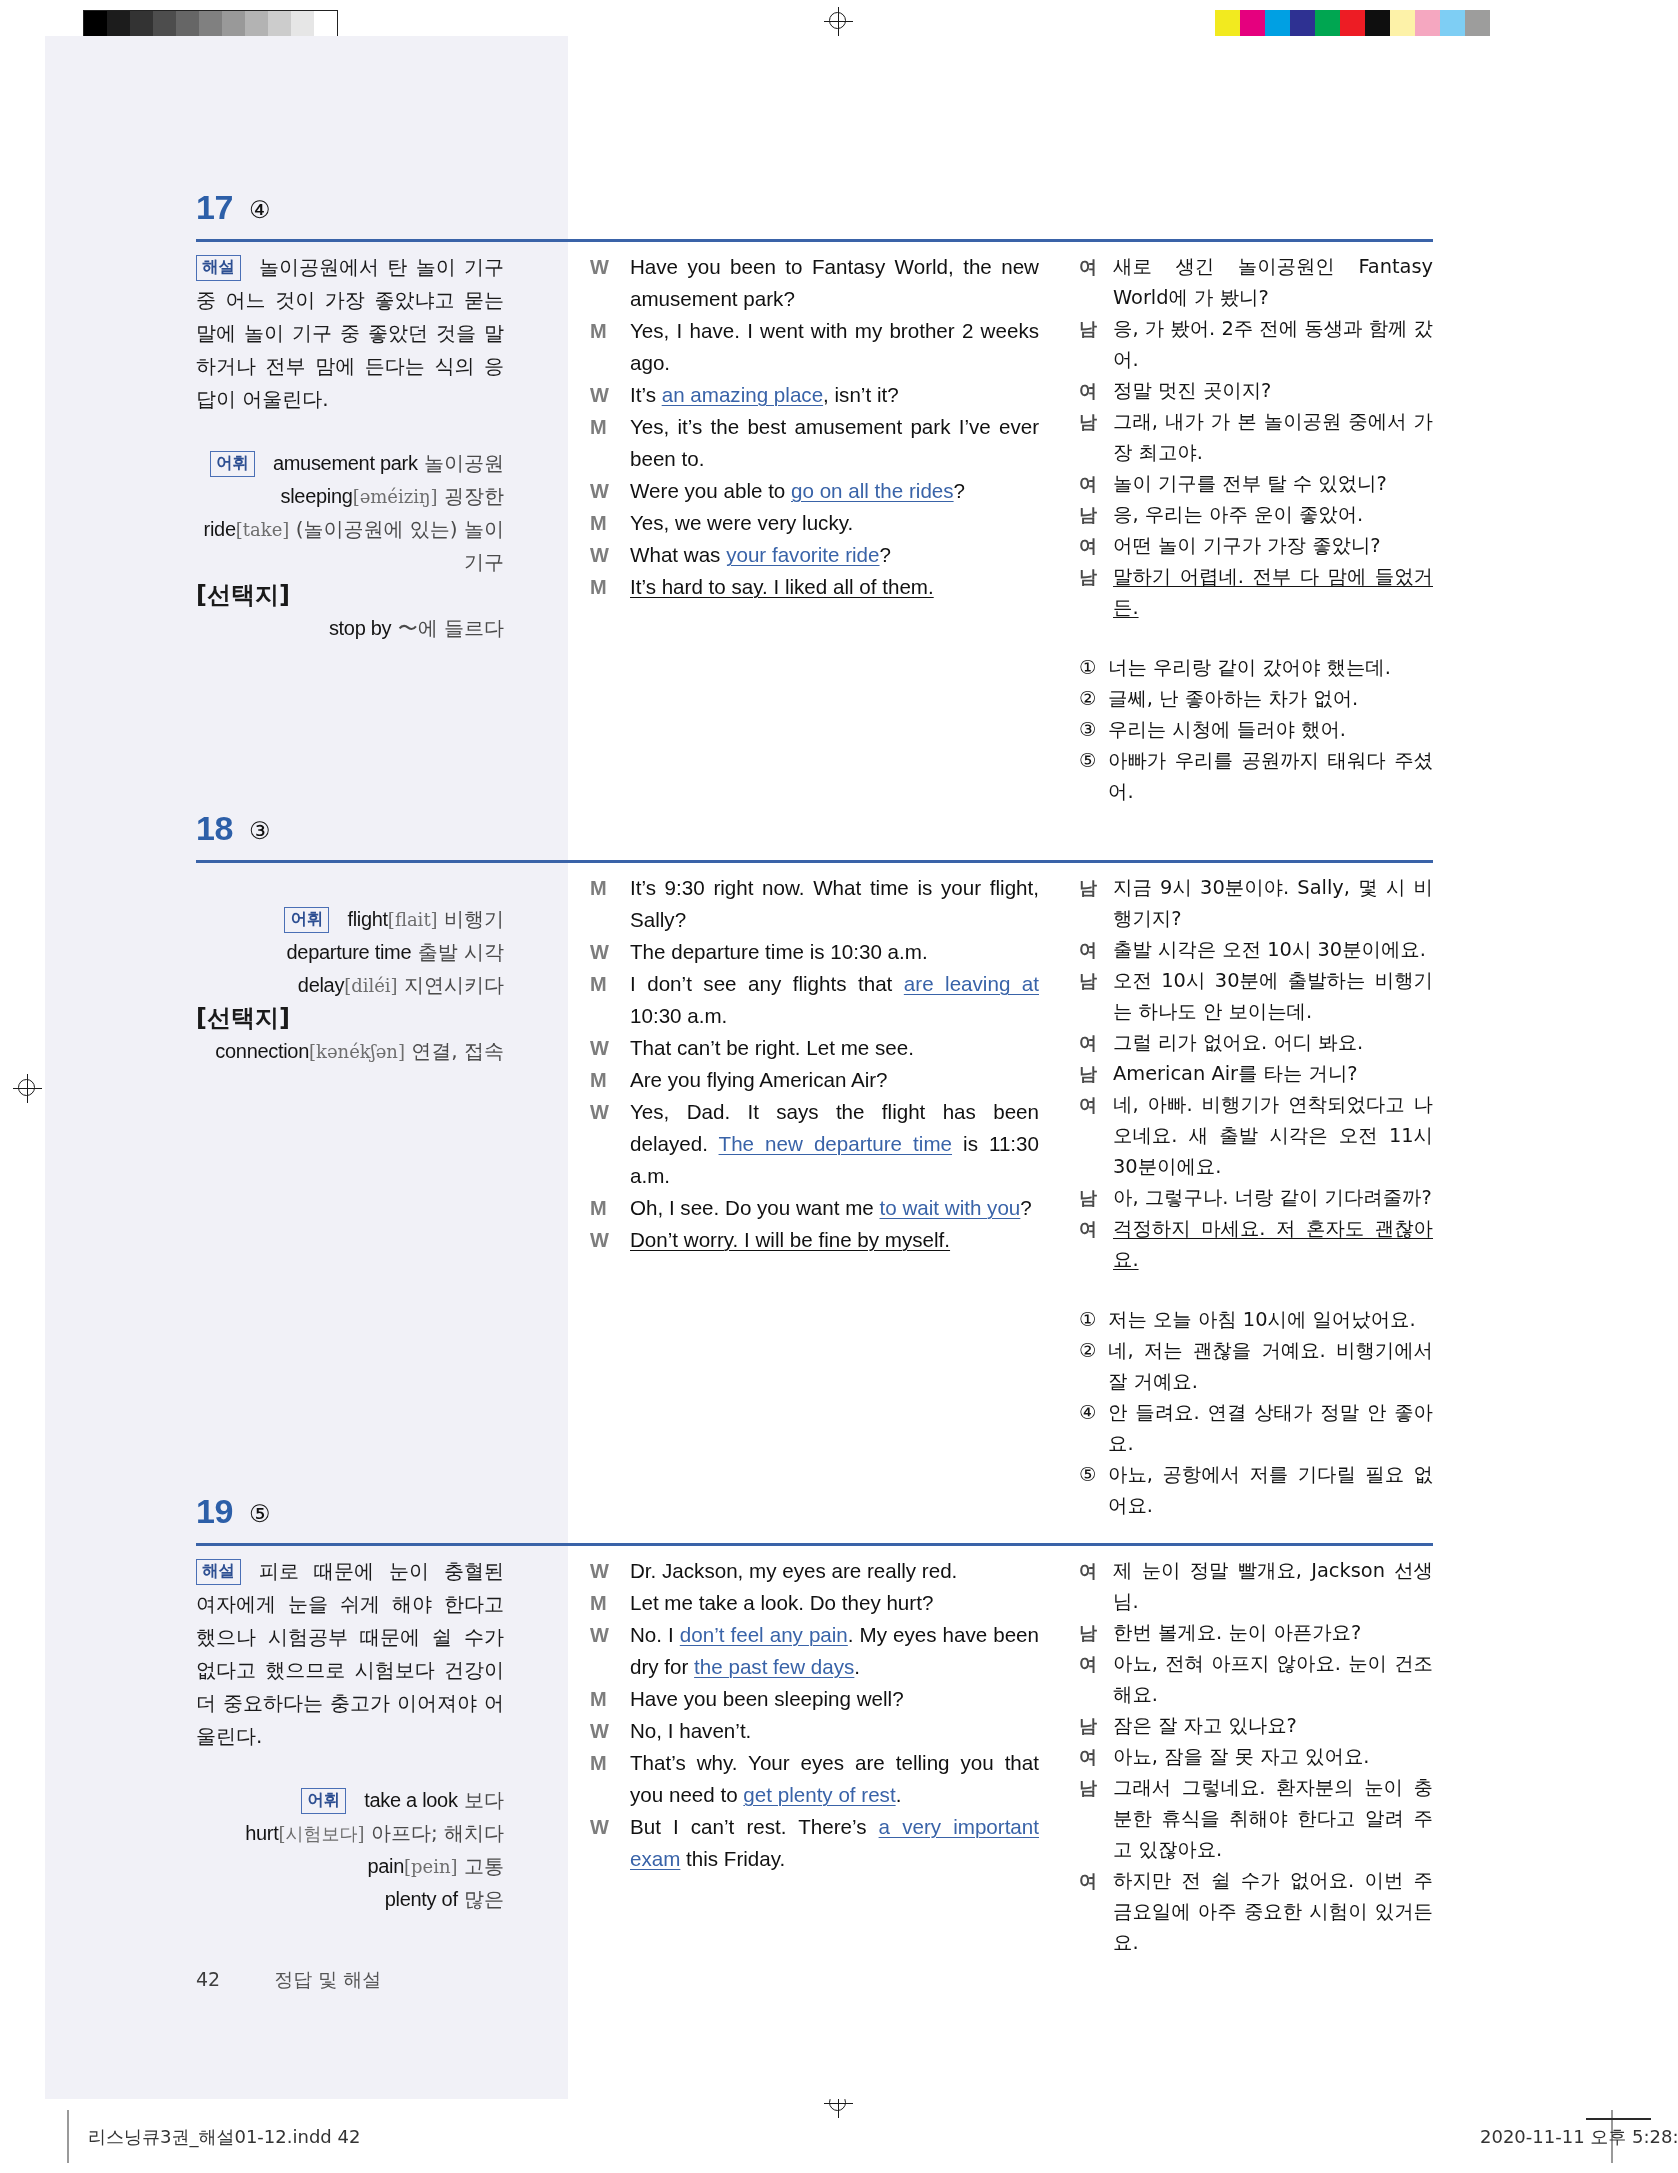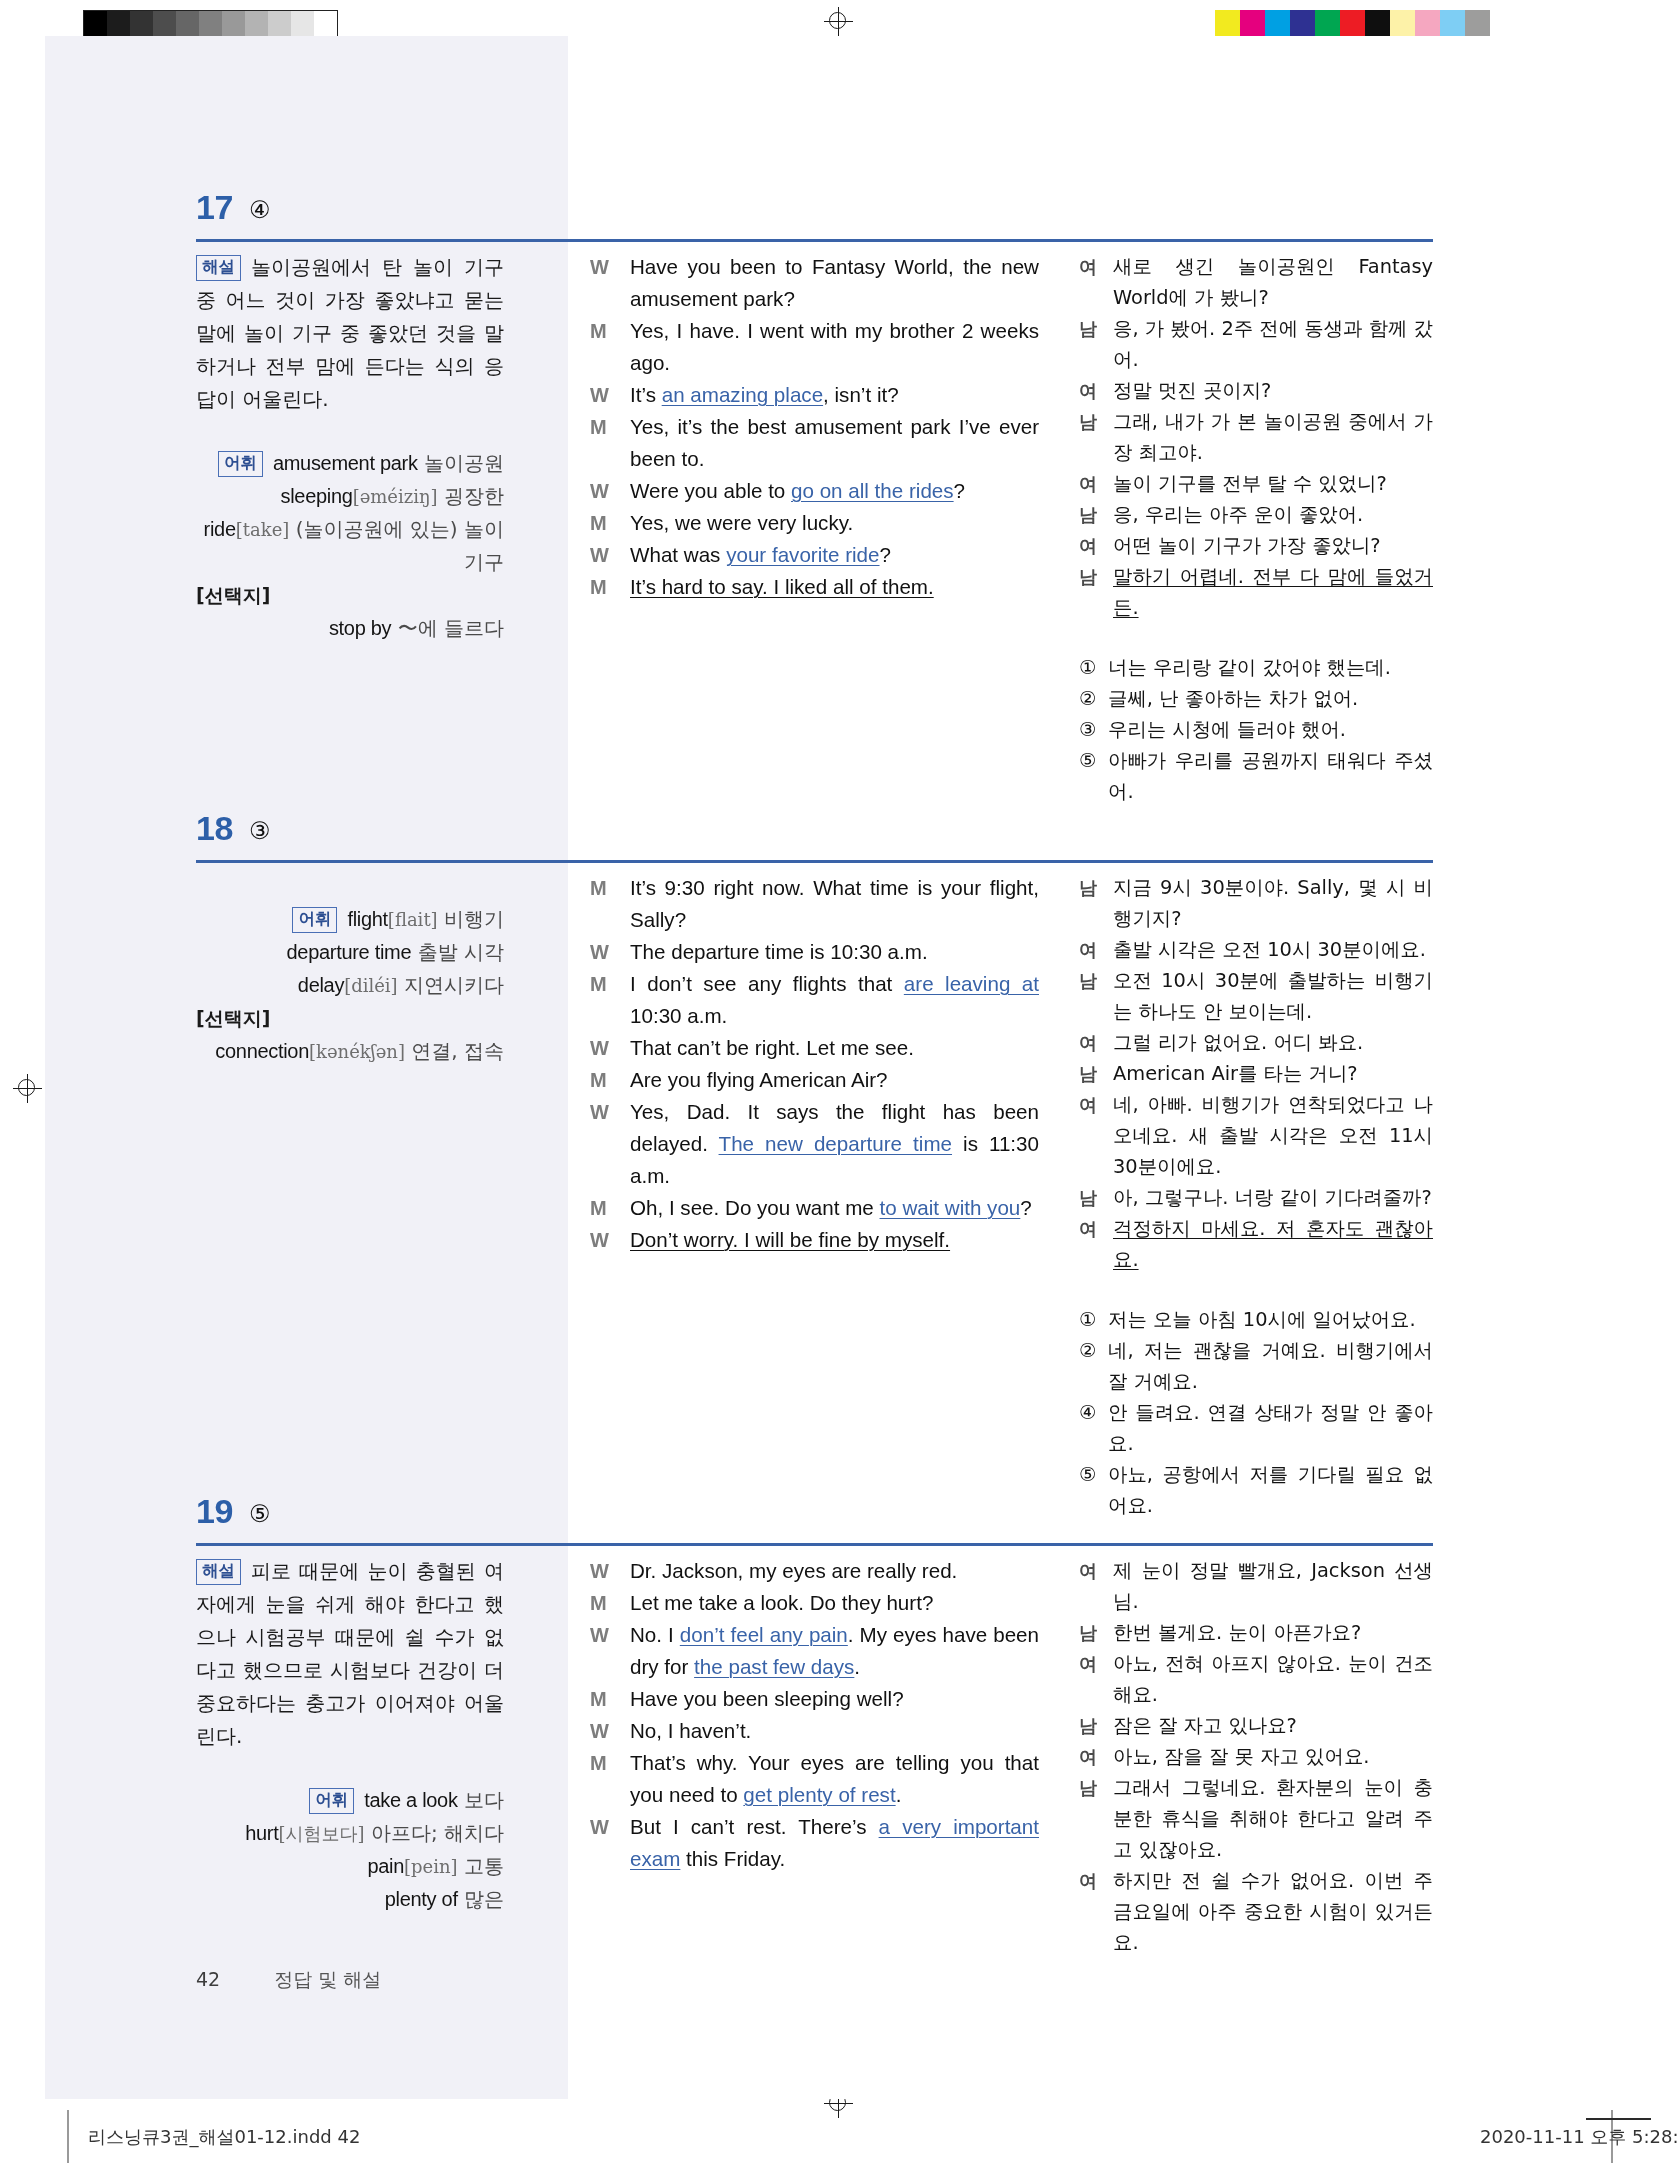--- a/index.html
+++ b/index.html
@@ -150,21 +150,21 @@
 
   
   .tag {
     display: inline-block;
     border: 1.3px solid #4a6fb5;
     color: #2d4f92;
     font-size: 16.3px;
     line-height: 1;
     padding: 3.4px 5.2px 4.3px 5.2px;
     vertical-align: 1.7px;
-    margin-right: 10px;
+    margin-right: 18px;
     background: transparent;
     font-family: "DejaVu Sans", sans-serif;
     font-weight: bold;
     white-space: nowrap;
   }
   .expl {
     font-size: 20px;
     line-height: 33px;
     color: #1a1a1a;
     text-align: justify;
@@ -184,21 +184,21 @@
     font-family: "Liberation Sans", sans-serif;
     letter-spacing: -0.3px;
   }
   .vocab-line .ipa {
     color: #6e6e6e;
     font-family: "DejaVu Serif", serif;
     font-size: 18px;
   }
   .vocab-line .ko { color: #4a4a4a; }
   .sel-head {
-    font-size: 19px;
+    font-size: 24px;
     line-height: 33px;
     color: #1a1a1a;
     font-family: "DejaVu Sans", sans-serif;
     font-weight: bold;
   }
 
   
   .script-line {
     position: relative;
     padding-left: 40px;

